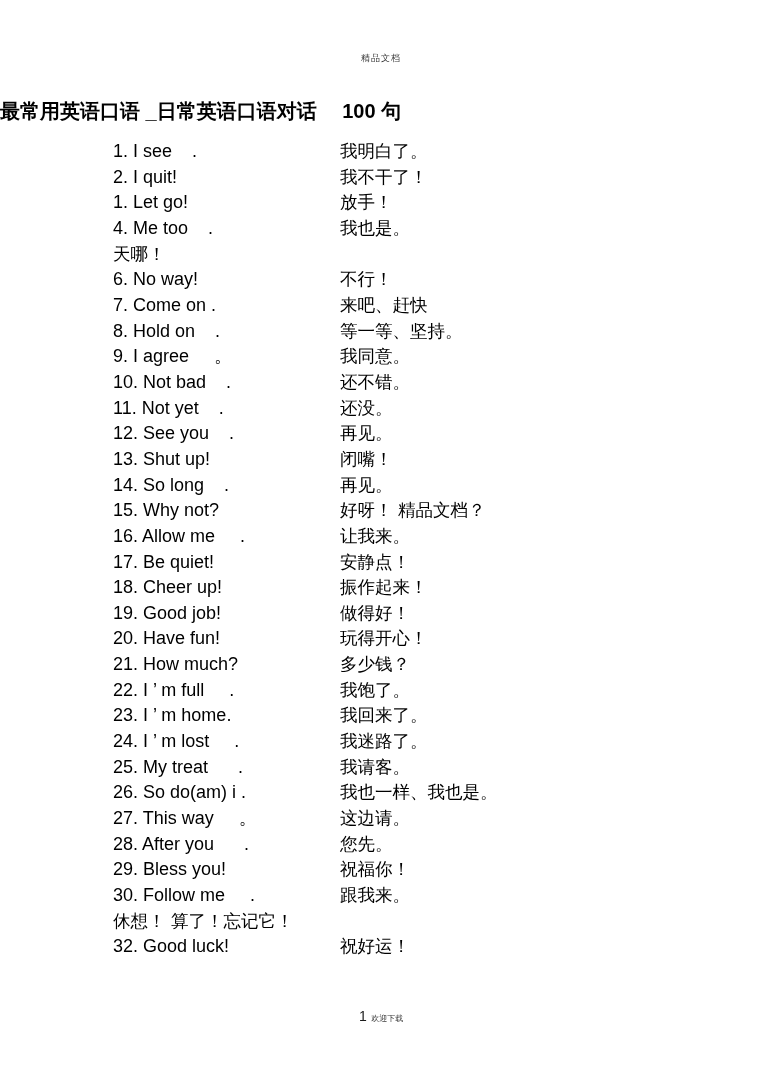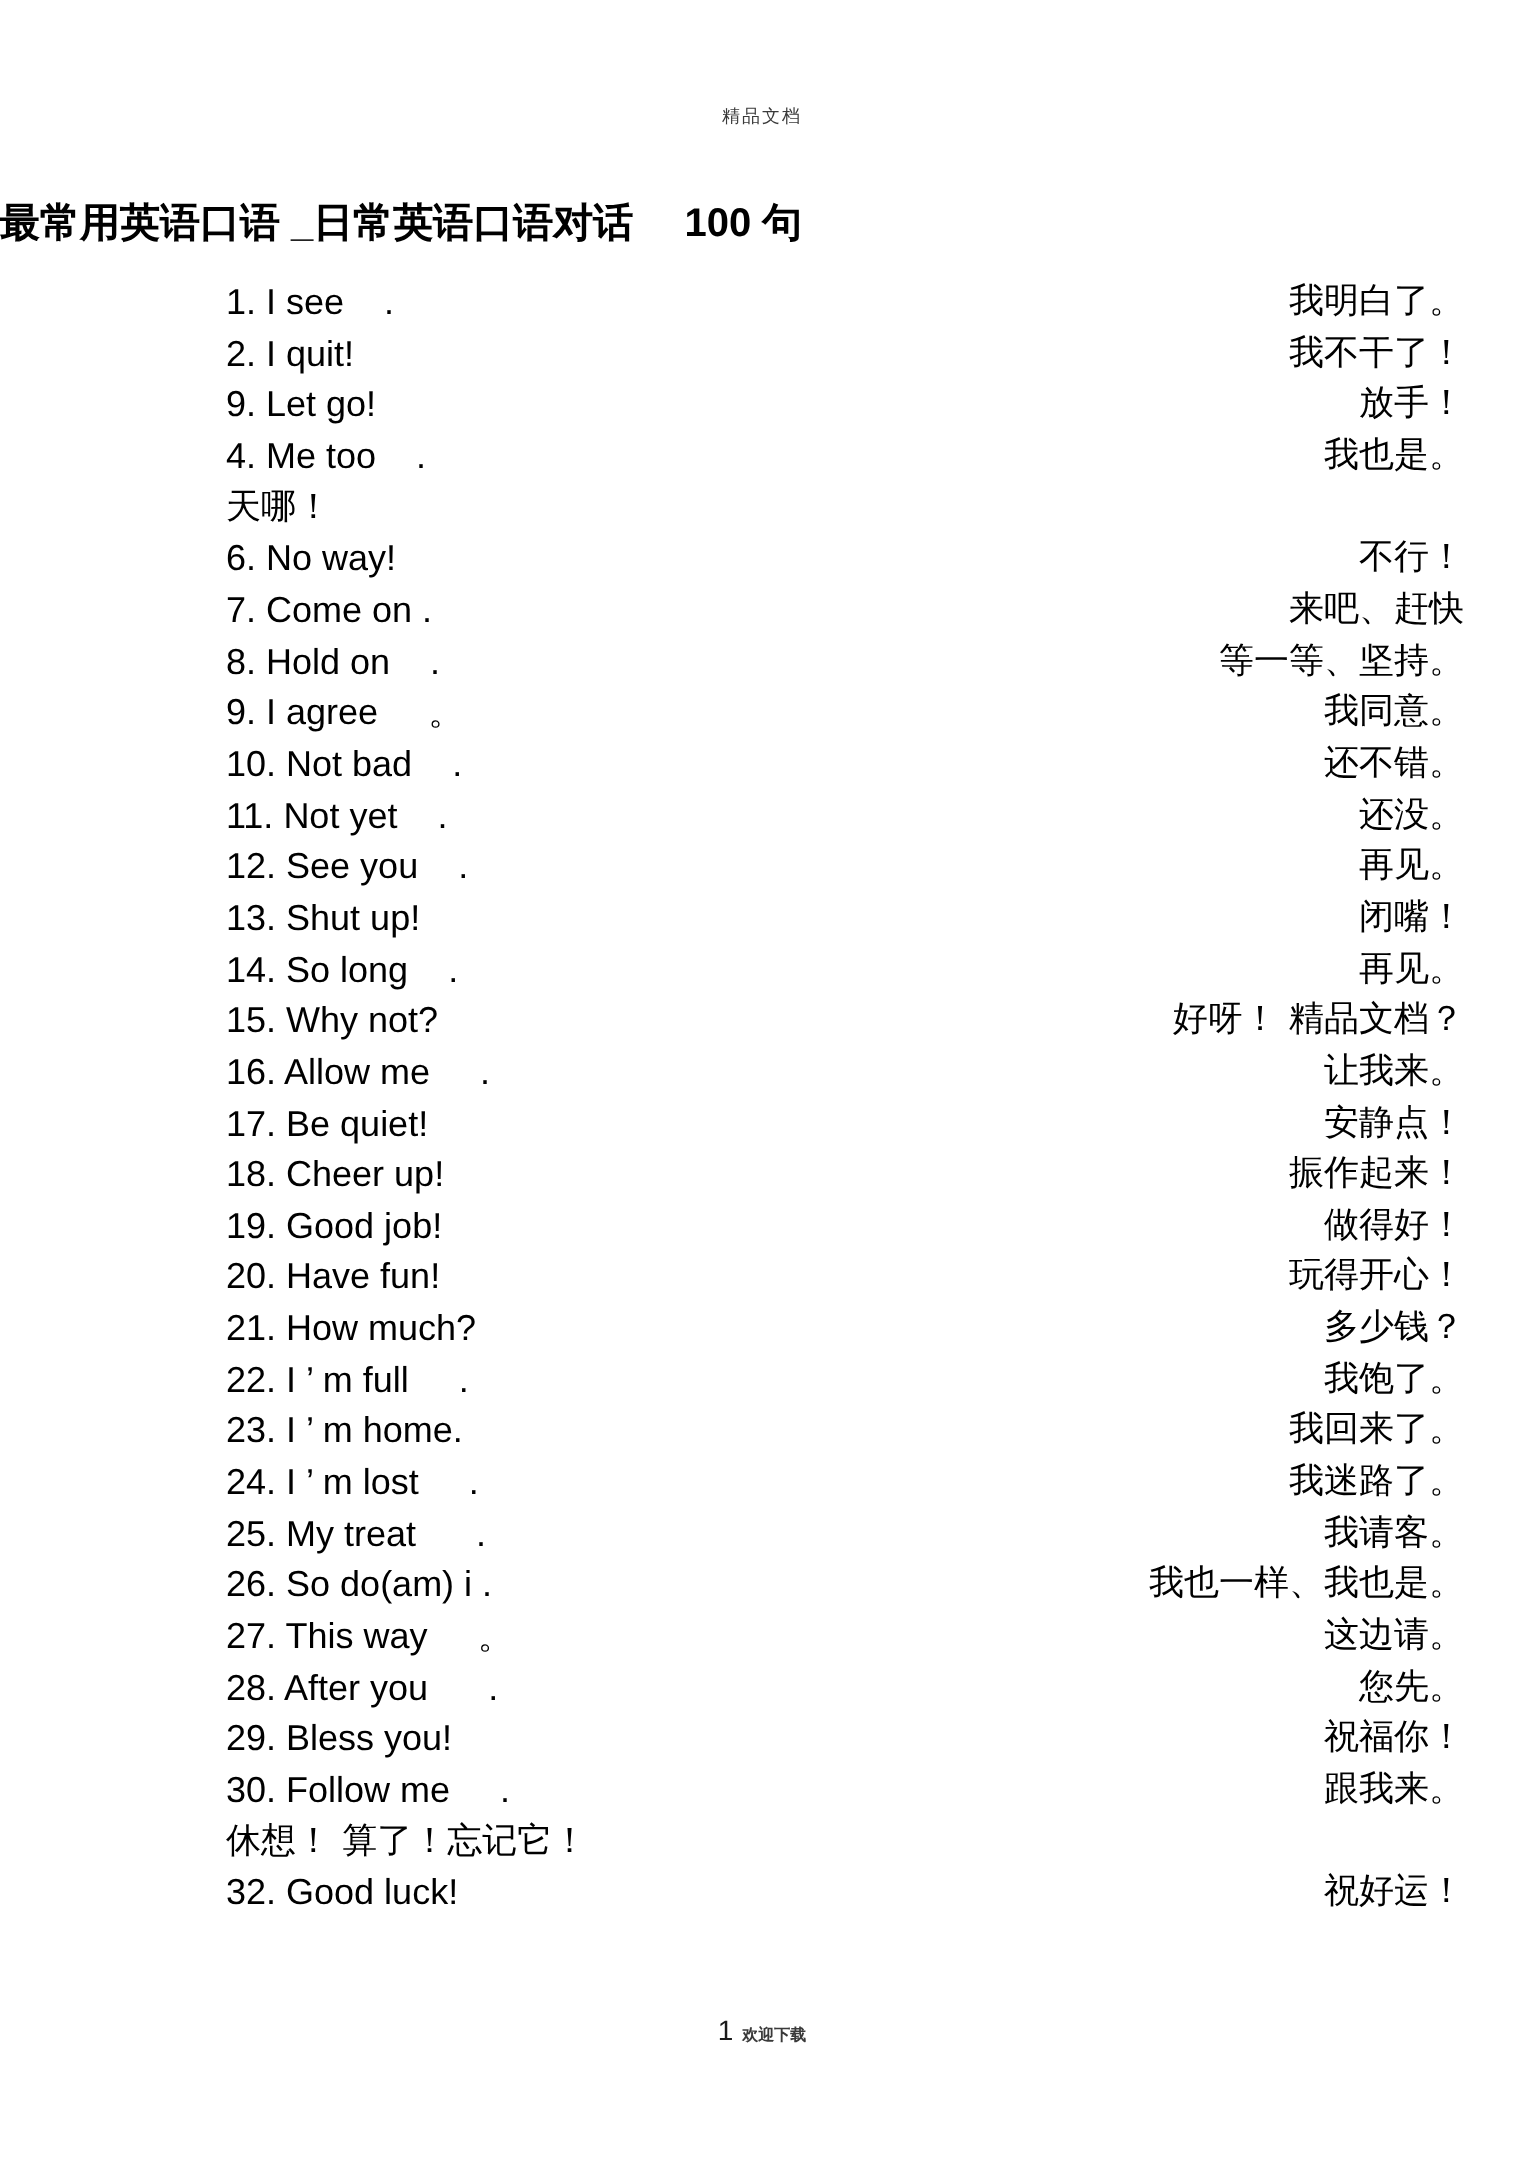--- a/index.html
+++ b/index.html
@@ -44,21 +44,20 @@
     top: 139px;
     left: 113px;
     right: 30px;
   }
   .row {
     height: 25.66px;
     line-height: 25.66px;
     display: flex;
     white-space: pre;
     overflow: visible;
-    justify-content: space-between;
   }
   .en {
     flex: 0 0 227px;
     font-size: 18px;
     font-family: "Liberation Sans", sans-serif;
   }
   .zh {
     font-size: 17.5px;
     font-family: "DejaVu Serif", serif;
   }
@@ -72,21 +71,20 @@
   }
   .pagenum {
     font-size: 14px;
     color: #1a1a1a;
     vertical-align: baseline;
   }
   .footnote {
     font-size: 8px;
     color: #3a3a3a;
     font-family: "DejaVu Serif", serif;
-    font-weight: bold;
   }
 </style>
 </head>
 <body>
 
 <div class="page">
 
   <div class="header-note">精品文档</div>
 
   <h1 class="doc-title">最常用英语口语 _日常英语口语对话　 100 句</h1>
@@ -96,21 +94,21 @@
     <span class="en">1. I see    .</span>
     <span class="zh">我明白了。</span>
   </div>
 
   <div class="row">
     <span class="en">2. I quit!</span>
     <span class="zh">我不干了！</span>
   </div>
 
   <div class="row">
-    <span class="en">9. Let go!</span>
+    <span class="en">1. Let go!</span>
     <span class="zh">放手！</span>
   </div>
 
   <div class="row">
     <span class="en">4. Me too    .</span>
     <span class="zh">我也是。</span>
   </div>
 
   <div class="row">
     <span class="zh">天哪！</span>

